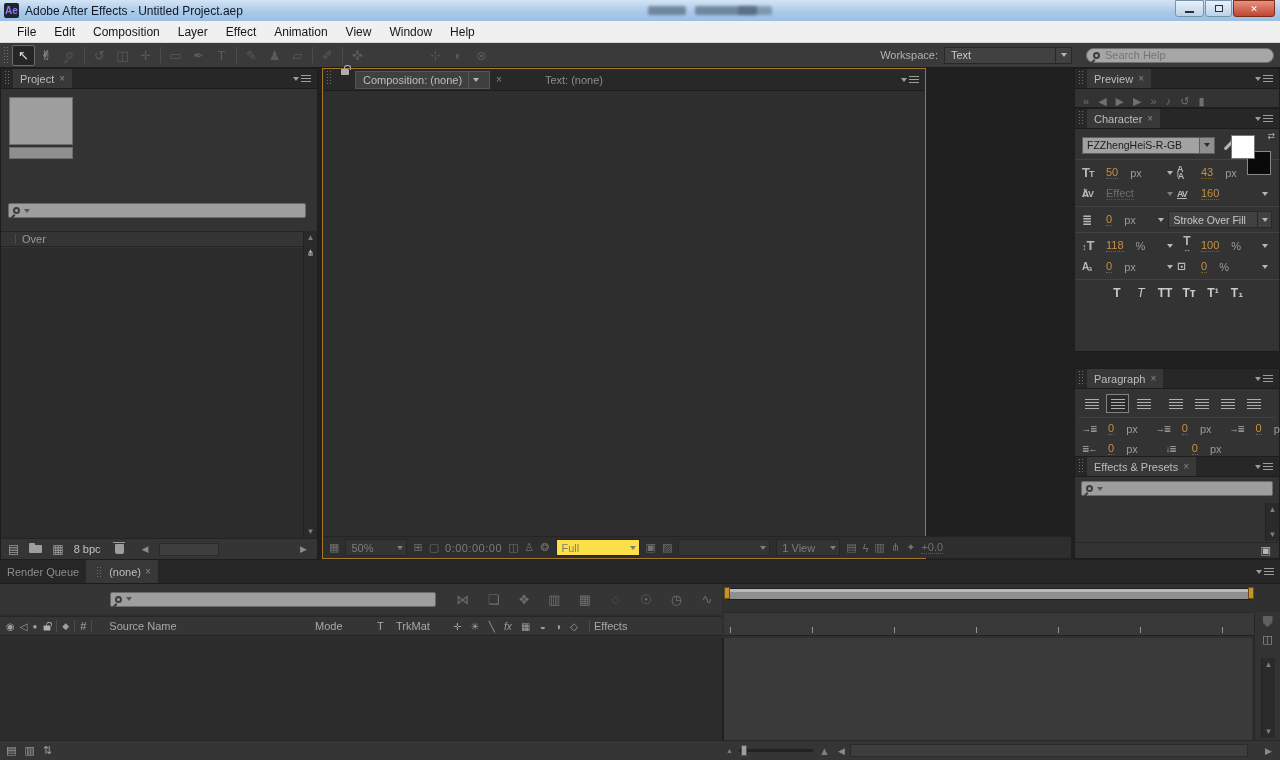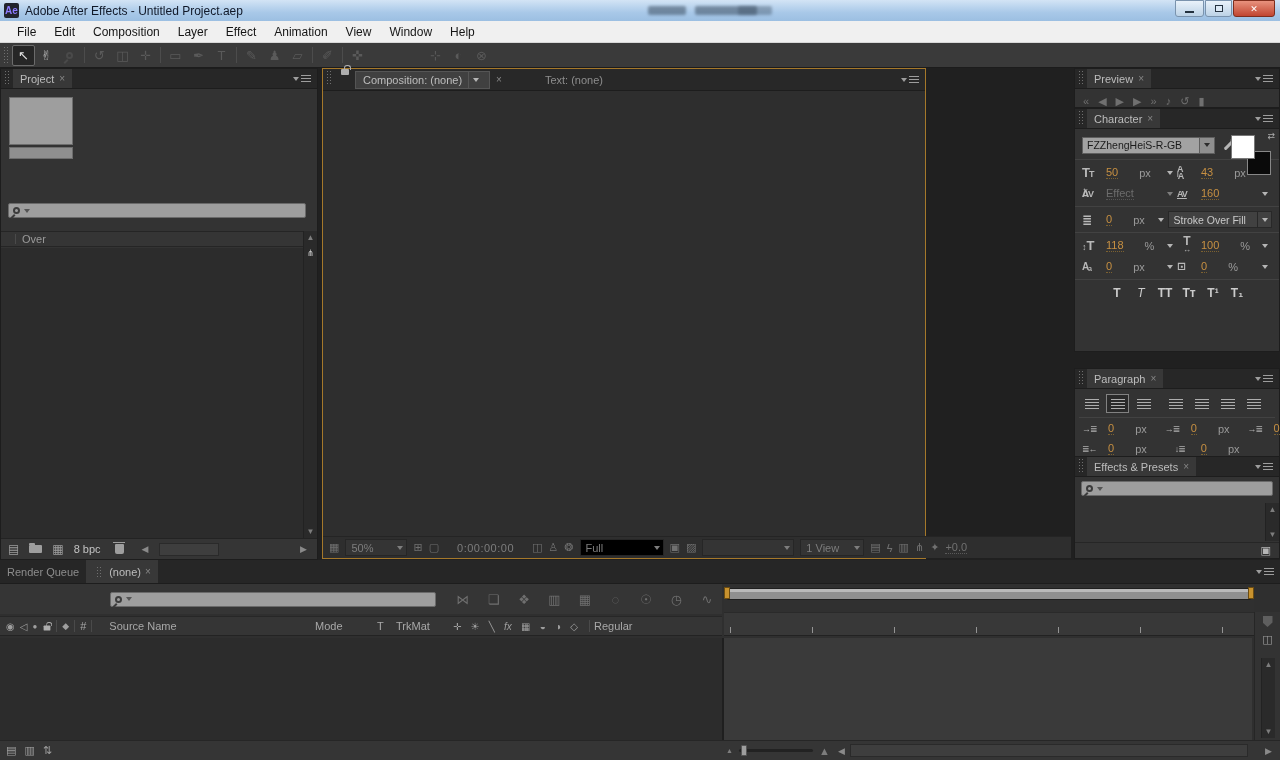--- a/index.html
+++ b/index.html
@@ -42,21 +42,21 @@
   .searchbox{display:flex;align-items:center;gap:4px;background:#9e9e9e;border:1px solid #6a6a6a;border-radius:2px;height:15px;padding:0 4px}
   .searchbox input{flex:1;background:transparent;border:none;outline:none;font-size:11px;color:#222}
   .sb-tri{width:0;height:0;border-left:3px solid transparent;border-right:3px solid transparent;border-top:4px solid #555}
   .scrollbar{position:absolute;background:#2a2a2a;border-left:1px solid #222}
   .sarrow{color:#7d7d7d;font-size:8px;width:100%;text-align:center}
   
   .crow{display:flex;align-items:center;height:21px;padding:0 7px}
   .cg{display:flex;align-items:center;flex:1;gap:4px}
   .cico{width:20px;color:#b8b8b8;font-weight:bold;font-size:12px;flex:none;letter-spacing:-1px}
   .val{color:#c79042;border-bottom:1px dotted #7c6130;line-height:11px}
-  .unit{color:#9a9a9a;margin-left:17px}
+  .unit{color:#9a9a9a;margin-left:8px}
   .dimval{color:#6d6d6d;border-bottom:1px dotted #555;line-height:11px}
   .vtri{margin-left:auto;margin-right:4px}
   .cdiv{height:1px;background:#424242;margin:2px 0}
   .dd-lite{background:#a2a2a2;color:#1b1b1b;border:1px solid #5f5f5f;height:17px;display:flex;align-items:center;padding:0 4px}
   .ddbtn{width:15px;height:17px;background:#8f8f8f;border:1px solid #5f5f5f;border-left:none;display:flex;align-items:center;justify-content:center}
   .fauxbtn{width:22px;text-align:center;color:#cbcbcb;font-weight:bold;font-size:12px}
   
   .alignbtn{width:23px;height:19px;display:flex;align-items:center;justify-content:center;border:1px solid transparent}
   .alignbtn.sel{background:#2a2a2a;border-color:#828282}
   .plines{width:14px;height:10px;background:repeating-linear-gradient(#aeaeae 0 1px,transparent 1px 3px)}
@@ -136,20 +136,34 @@
     <span class="tool dis">♟</span>
     <span class="tool dis">▱</span>
     <div class="tsep"></div>
     <span class="tool dis">✐</span>
     <div class="tsep"></div>
     <span class="tool dis">✜</span>
     <div style="width:55px"></div>
     <span class="tool dis">⊹</span>
     <span class="tool dis">◐</span>
     <span class="tool dis">⊗</span>
+    <div style="margin-left:auto" class="flex">
+      <span style="color:#b2b2b2;margin-right:6px">Workspace:</span>
+      <div class="dd-dark" style="width:128px">
+        <span style="padding:0 6px;flex:1">Text</span>
+        <div style="width:16px;height:100%;border-left:1px solid #282828;display:flex;align-items:center;justify-content:center">
+            <span class="ddtri"></span>
+          </div>
+      </div>
+      <div style="width:14px"></div>
+      <div class="searchhelp" style="margin-right:6px">
+        <span class="mag"></span>
+        <input placeholder="Search Help" style="">
+      </div>
+    </div>
   </div>
 
   <div class="panel" style="left:0;top:68px;width:318px;height:492px">
     <div class="tabstrip">
       <div class="grip"></div>
       <div class="tab active">
           <span>Project</span>
           <span class="xg">×</span>
         </div>
       <div class="pmenu">
@@ -207,25 +221,25 @@
     </div>
     <div class="abs" style="left:0;top:22px;right:0;bottom:22px;background:#2e2e2e"></div>
     <div class="abs flex" style="left:0;bottom:0;width:748px;height:22px;background:#2e2e2e;border-top:1px solid #242424;color:#707070;gap:6px;padding:0 6px;font-size:11px">
       <span>▦</span>
       <div class="dd-dark" style="width:62px;background:#343434;border-color:#262626;color:#7d7d7d">
         <span style="padding:0 5px;flex:1">50%</span>
           <span class="ddtri dim" style="margin-right:3px"></span>
       </div>
       <span>⊞</span>
       <span>▢</span>
-      <span style="color:#7d7d7d;letter-spacing:.5px;margin:0 12px">0:00:00:00</span>
+      <span style="color:#7d7d7d;letter-spacing:.5px;margin:0 0">0:00:00:00</span>
       <span>◫</span>
       <span>♙</span>
       <span>❂</span>
-      <div class="dd-dark" style="width:84px;background:#000000;border-color:#262626;color:#7d7d7d">
+      <div class="dd-dark" style="width:84px;background:#fde047;border-color:#262626;color:#7d7d7d">
         <span style="padding:0 5px;flex:1">Full</span>
           <span class="ddtri dim" style="margin-right:3px"></span>
       </div>
       <span>▣</span>
       <span>▨</span>
       <div class="dd-dark" style="width:92px;background:#343434;border-color:#262626">
         <span style="flex:1"></span>
           <span class="ddtri dim" style="margin-right:3px"></span>
       </div>
       <div class="dd-dark" style="width:64px;background:#343434;border-color:#262626;color:#7d7d7d">
@@ -519,21 +533,21 @@
         <span>✛</span>
         <span>☀</span>
         <span>╲</span>
         <span style="font-style:italic">fx</span>
         <span>▦</span>
         <span>◒</span>
         <span>◑</span>
         <span>◇</span>
       </div>
       <div class="hsep" style="position:absolute;left:584px"></div>
-      <span class="hdr" style="position:absolute;left:594px">Regular</span>
+      <span class="hdr" style="position:absolute;left:594px">Effects</span>
     </div>
 
     <div class="abs" style="left:724px;top:24px;width:530px;height:53px;background:#303030">
       <div class="abs" style="left:2px;top:4px;width:526px;height:12px;background:#8f8f8f;border:1px solid #1f1f1f;border-radius:2px">
         <div style="width:100%;height:3px;background:#b9b9b9;border-radius:2px 2px 0 0"></div>
       </div>
       <div class="wahandle" style="left:0;top:3px"></div>
       <div class="wahandle" style="right:0;top:3px"></div>
       <div class="abs" style="left:0;top:28px;width:530px;height:24px;background:#383838;border-top:1px solid #2a2a2a;border-bottom:1px solid #222">
         <span class="tick" style="left:6px"></span>

